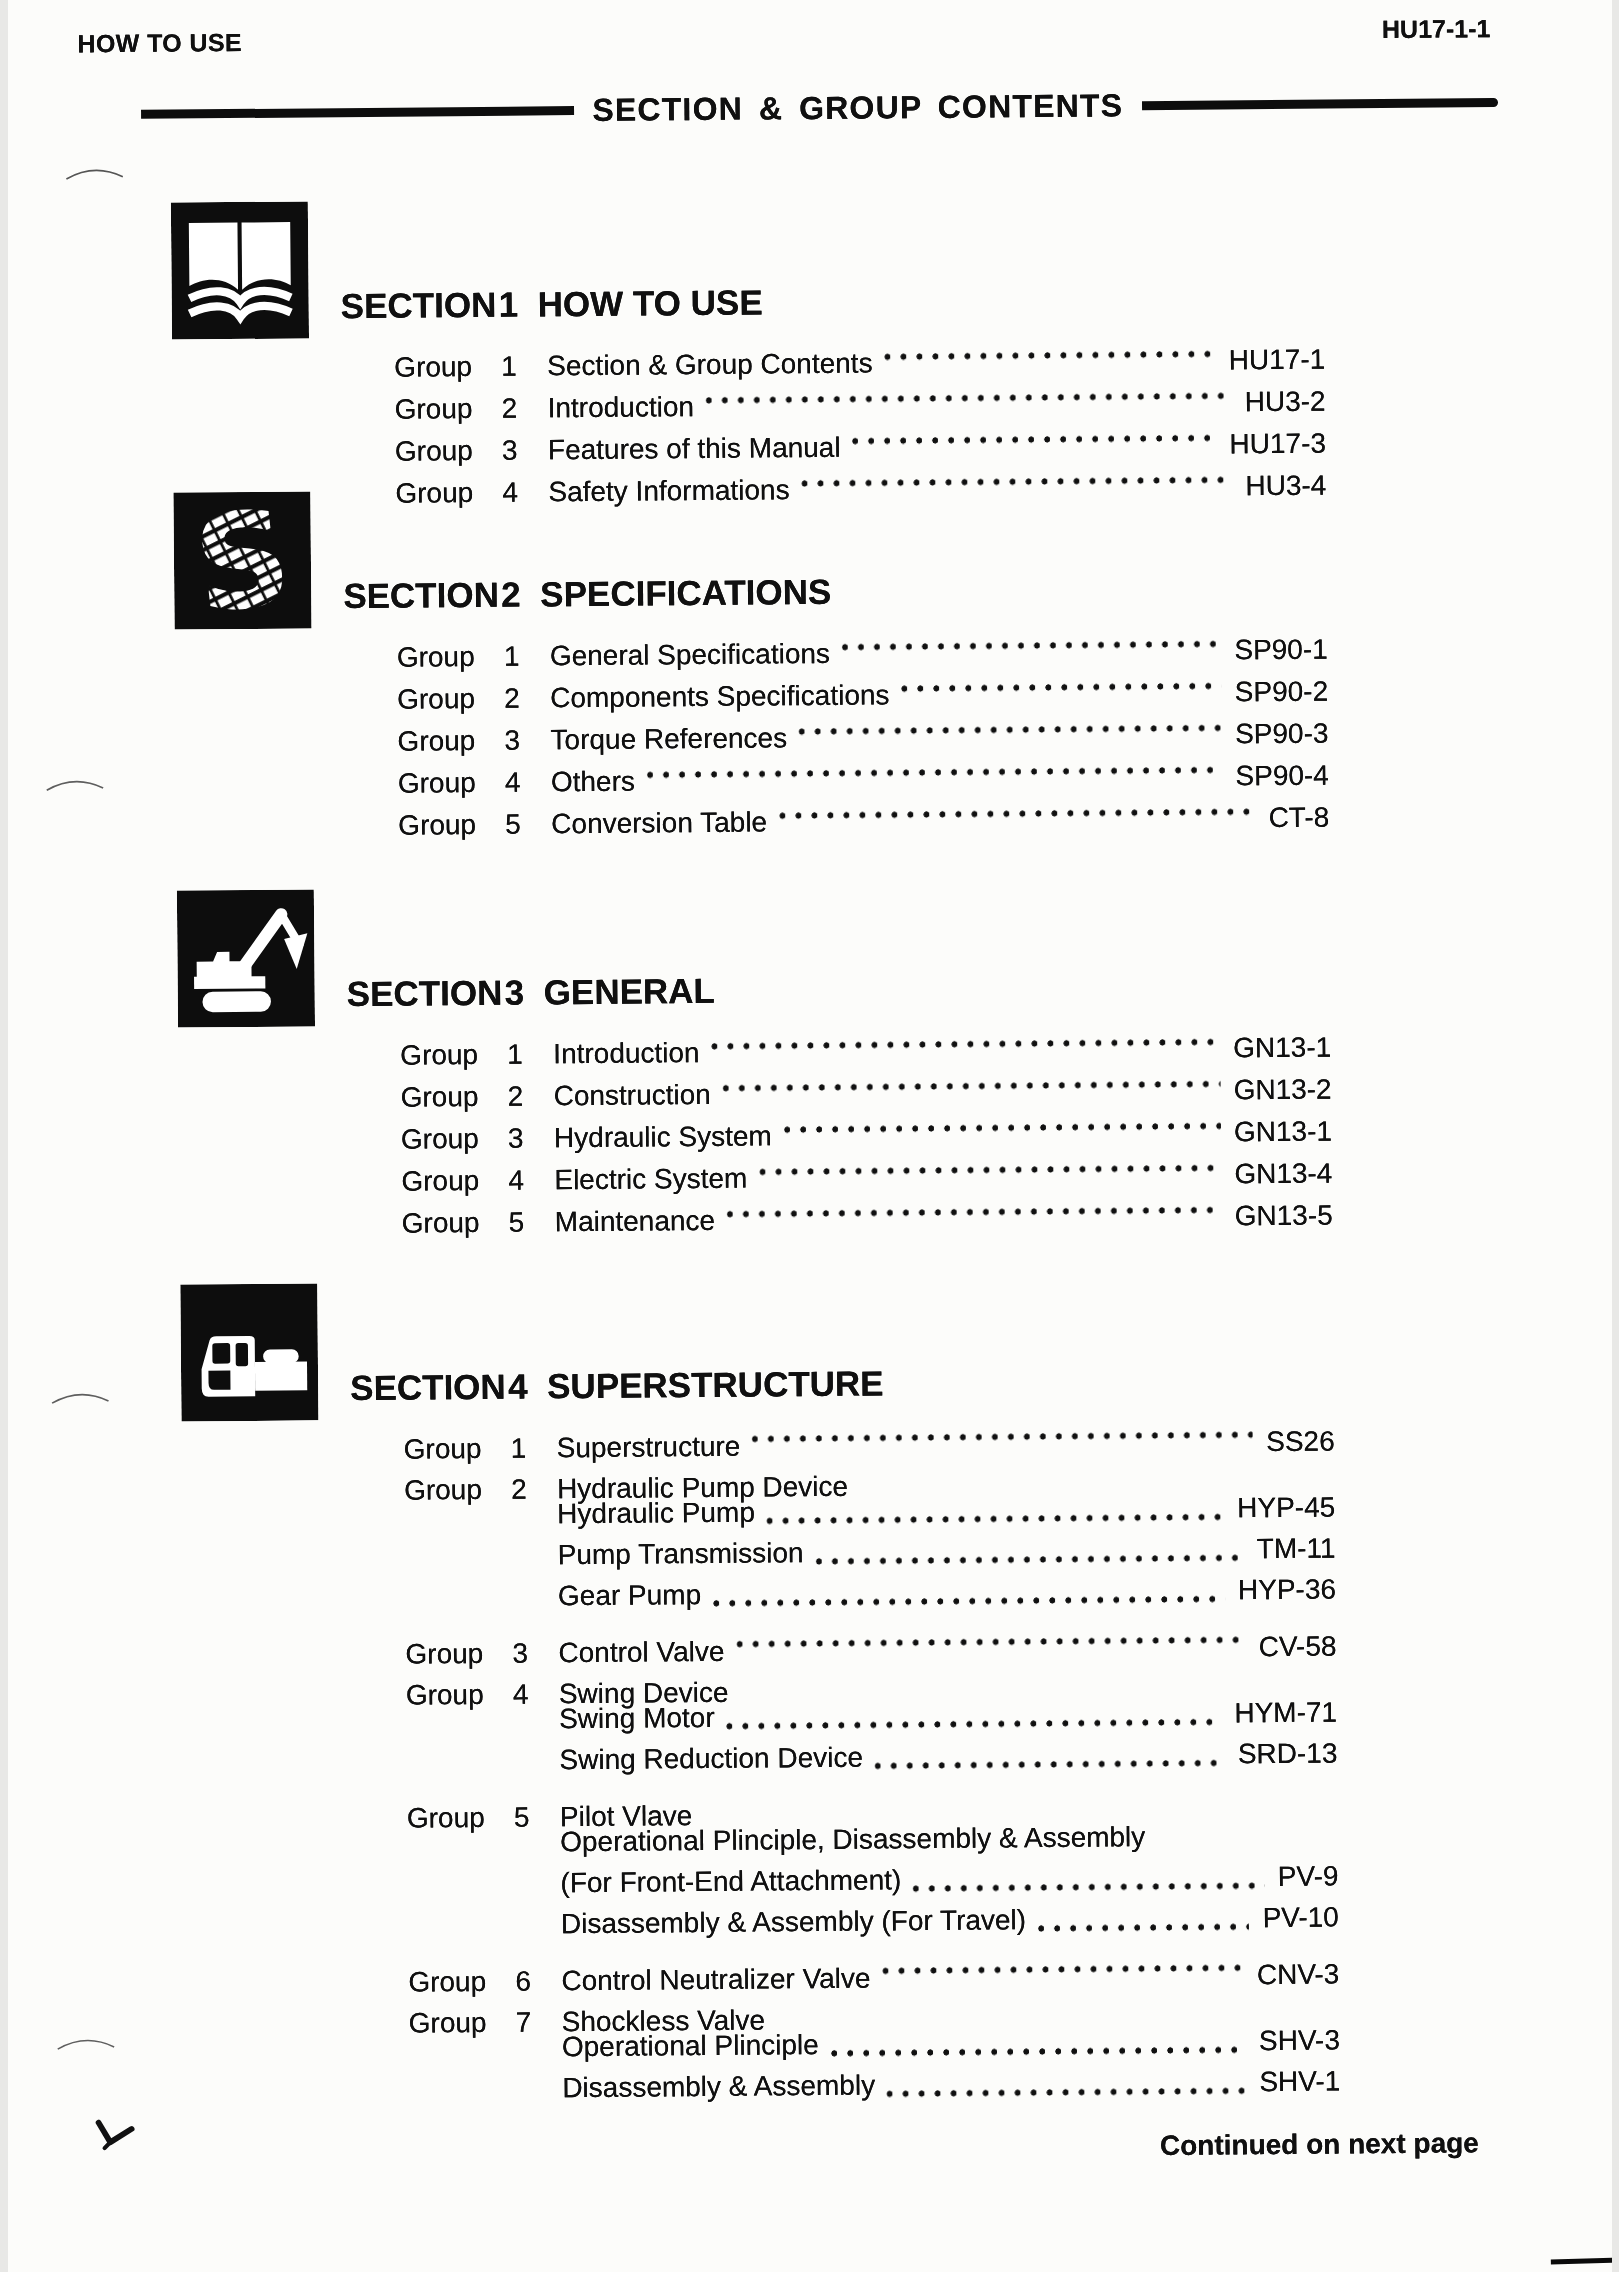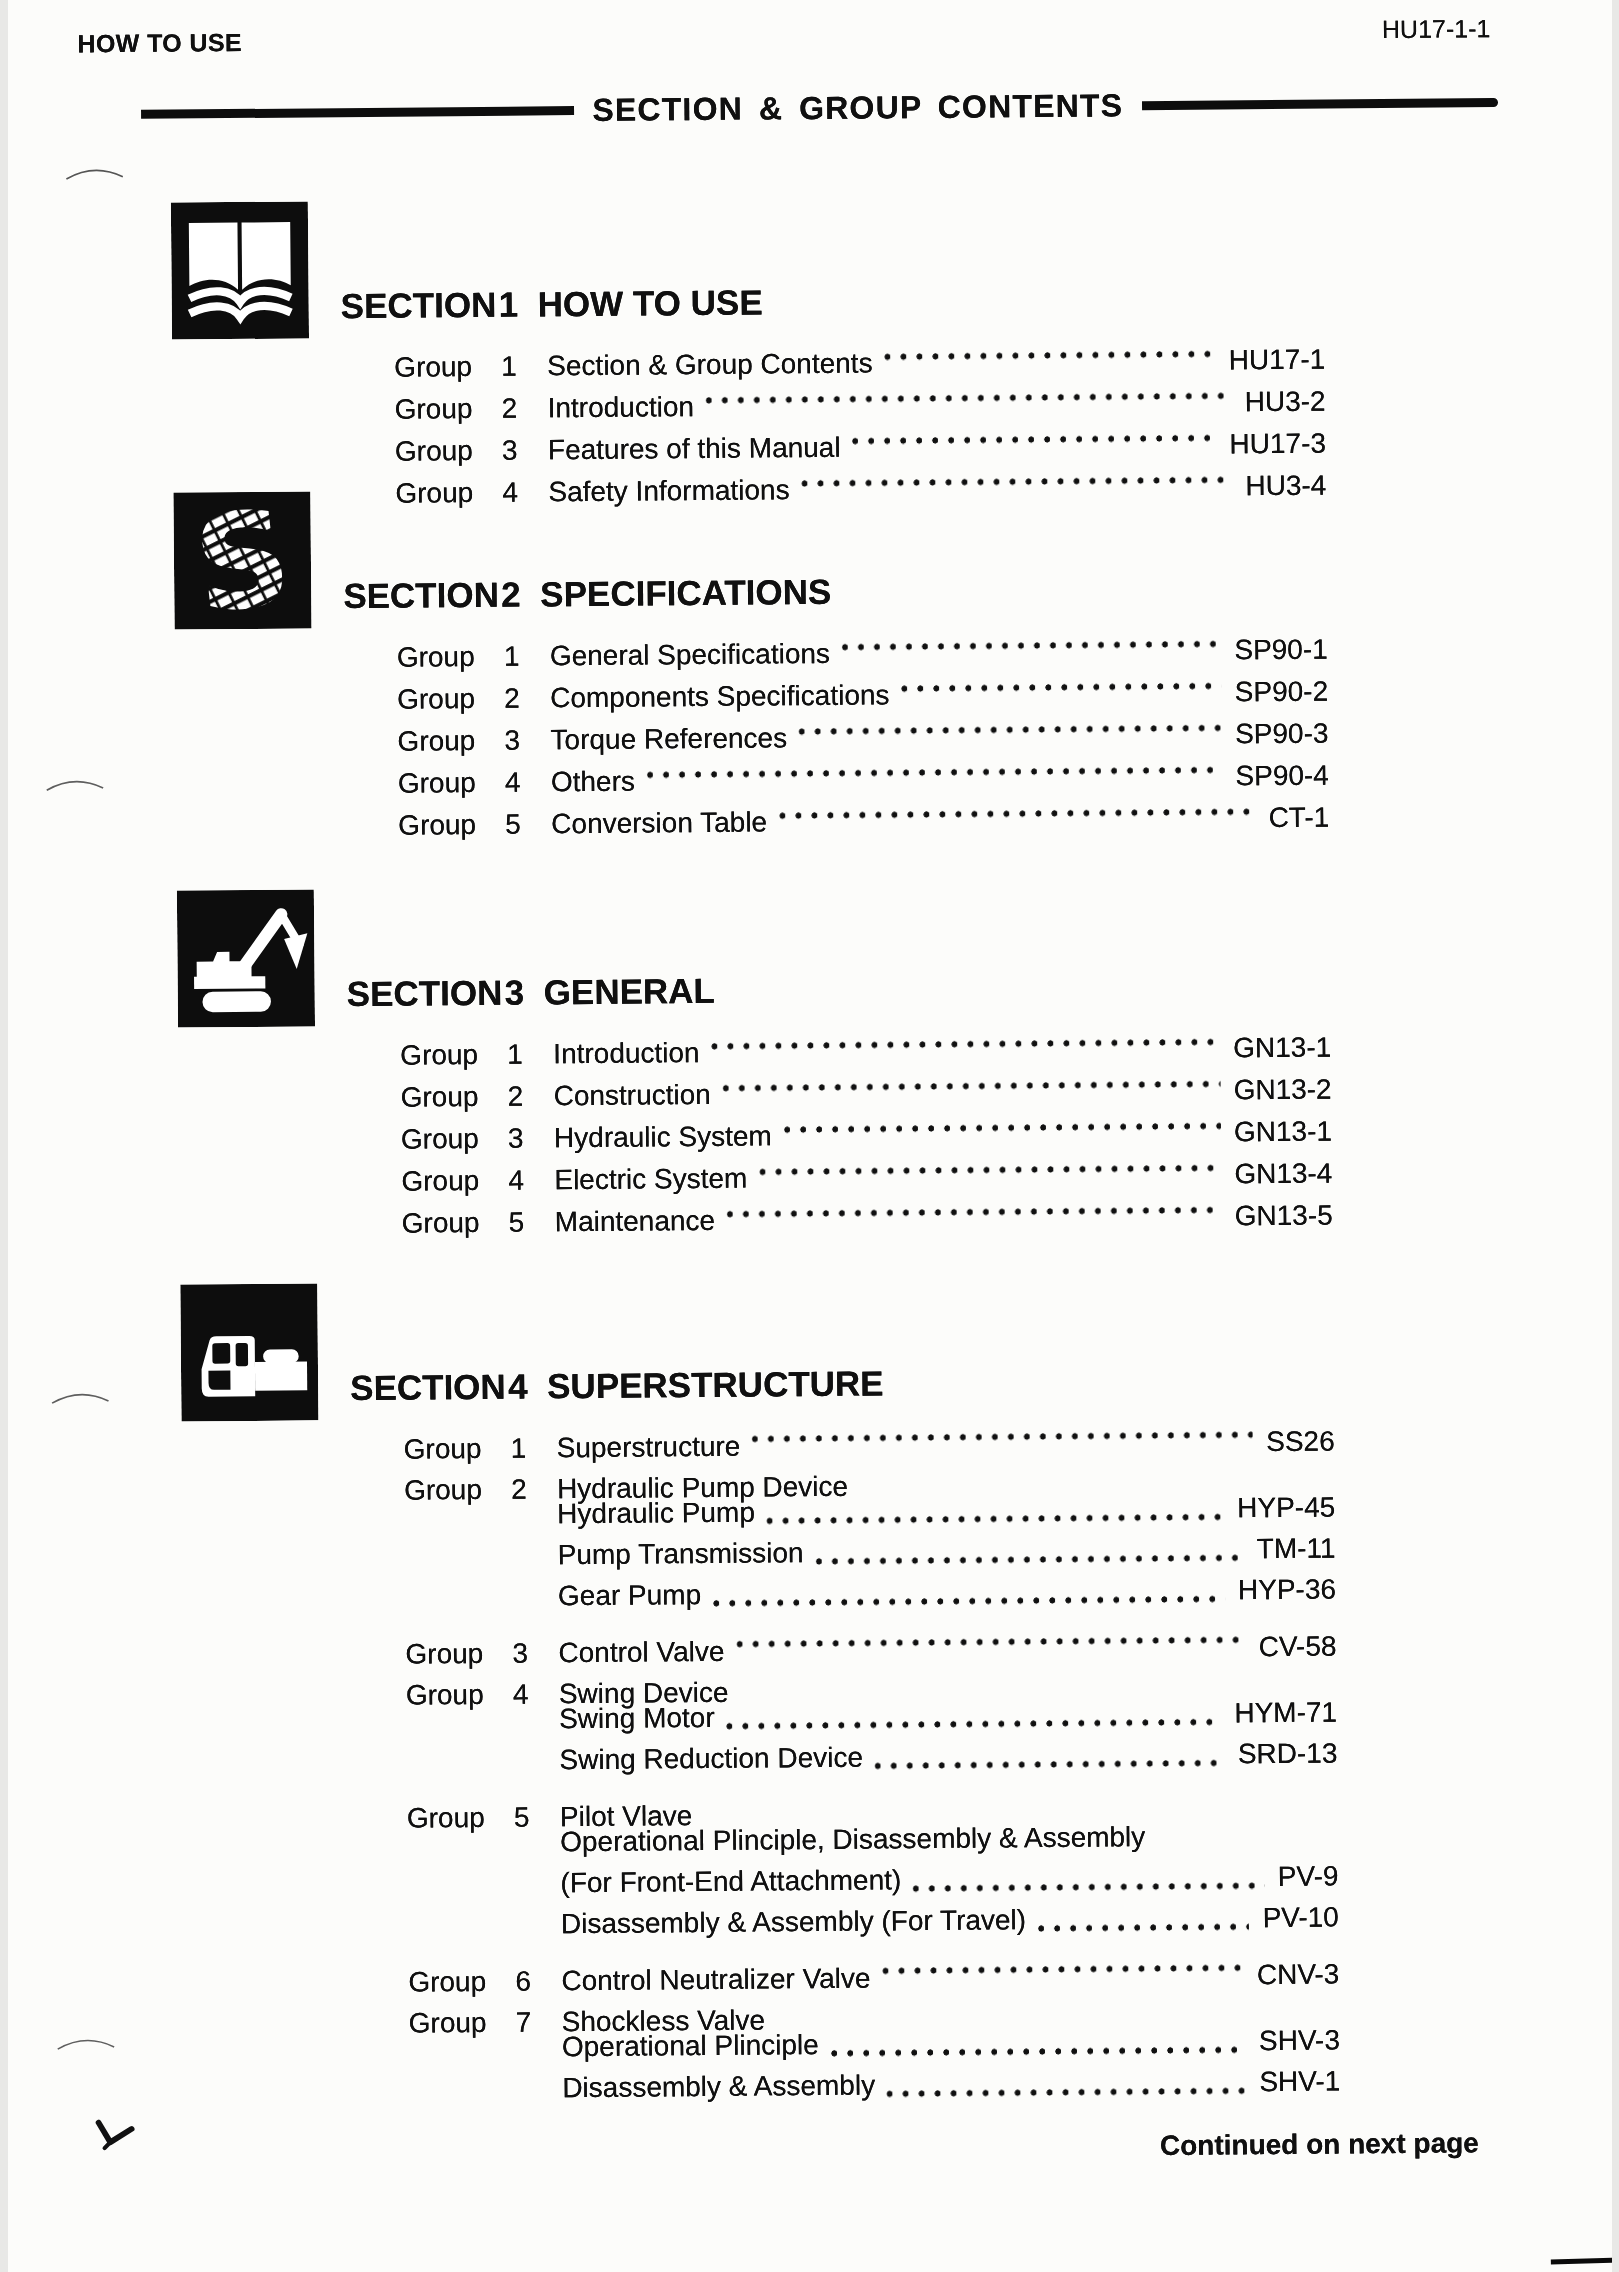--- a/index.html
+++ b/index.html
@@ -3,21 +3,21 @@
 <meta charset="utf-8">
 <style>
   html,body{margin:0;padding:0;background:#e8e8e6;}
   .page{
     position:relative;width:1604px;height:2273px;margin:0 auto;
     background:#fcfcfa;color:#101010;overflow:hidden;
     font-family:"Liberation Sans",sans-serif;
   }
   .tilt{position:absolute;inset:0;transform:rotate(-0.5deg);transform-origin:810px 1136px;}
   .hdr-left{position:absolute;left:79px;top:23px;font-size:25px;font-weight:700;letter-spacing:0.4px;text-shadow:0 0 0.4px currentColor;}
-  .hdr-right{position:absolute;right:112px;top:20px;font-size:25px;font-weight:400;text-shadow:0 0 0.4px currentColor;}
+  .hdr-right{position:absolute;right:112px;top:20px;font-size:25px;font-weight:700;text-shadow:0 0 0.4px currentColor;}
   .banner{position:absolute;left:142px;top:90px;width:1357px;display:flex;align-items:center;}
   .rule{height:9.2px;background:#0d0d0d;}
   .rule-l{width:433px;}
   .rule-r{flex:1;border-radius:0 5px 5px 0;}
   .banner-title{margin:0 18.3px;font-size:32px;font-weight:700;letter-spacing:1.2px;word-spacing:5.8px;white-space:nowrap;text-shadow:0 0 0.5px currentColor;}
   .sec{position:absolute;left:0;width:1620px;}
   .icon-box{position:absolute;left:171px;top:0;width:137px;height:137px;}
   .icon-box svg{display:block;width:137px;height:137px;}
   .sec-head{position:absolute;left:340px;top:87px;display:flex;align-items:baseline;font-weight:700;font-size:35px;line-height:1;white-space:nowrap;text-shadow:0 0 0.5px currentColor;}
   .sh-label{display:inline-block;width:158px;}
@@ -144,21 +144,21 @@
             <span class="col-num">4</span>
             <span class="col-title">Others</span>
             <span class="dots"></span>
             <span class="code">SP90-4</span>
           </div>
           <div class="toc-row">
             <span class="col-label">Group</span>
             <span class="col-num">5</span>
             <span class="col-title">Conversion Table</span>
             <span class="dots"></span>
-            <span class="code">CT-1</span>
+            <span class="code">CT-8</span>
           </div>
         </div>
   </section>
 
   <section class="sec" style="top:885px;">
     <div class="icon-box">
       <svg viewBox="0 0 100 100">
         <rect width="100" height="100" fill="#0d0d0d"></rect>
         <rect x="18" y="74" width="50" height="15" rx="7.5" fill="#fff"></rect>
         <rect x="12" y="63" width="52" height="9" fill="#fff"></rect>

